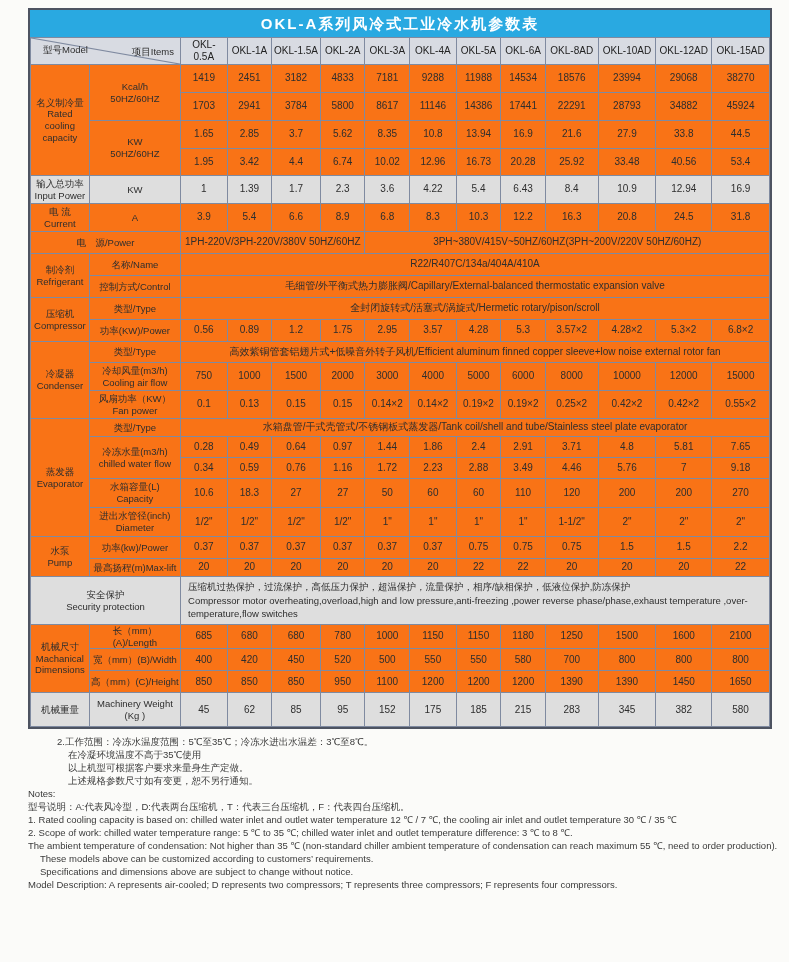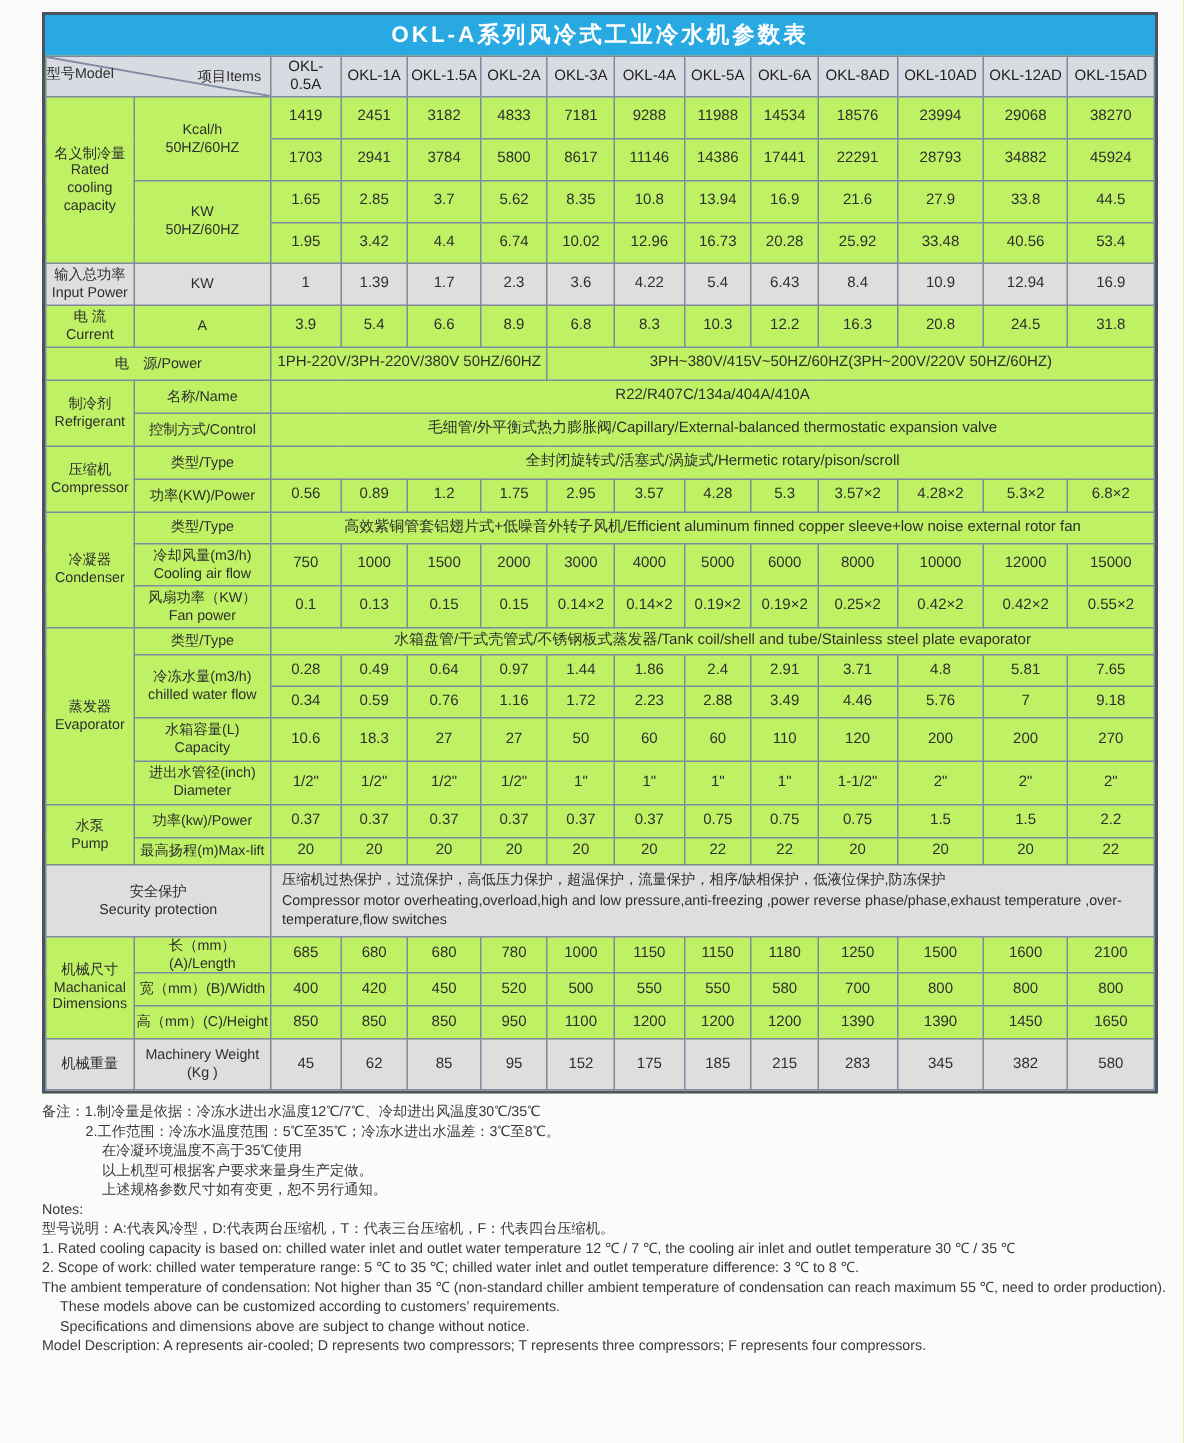--- a/index.html
+++ b/index.html
@@ -6,32 +6,32 @@
   body{
     width:789px;height:962px;overflow:hidden;
     background:#fbfbf9;color:#333;
     font-family:"Liberation Sans", sans-serif;
   }
   .page-header{display:flex;align-items:flex-start;gap:8px;padding:6px 0 0 22px;height:58px;box-sizing:border-box;}
   .logo{width:36px;height:36px;margin-top:4px;flex:0 0 auto;}
   .titles h1{margin:0;font-size:21px;font-weight:bold;color:#1b1b1b;letter-spacing:0.5px;line-height:1.15;}
   .titles h2{margin:1px 0 0 0;font-size:14px;font-weight:600;color:#222;line-height:1.1;}
 
-  .table-wrap{margin:8px 0 0 28px;width:744px;border:2px solid var(--outer-border,#4d5361);box-sizing:border-box;background:#bef264;}
+  .table-wrap{margin:8px 0 0 28px;width:744px;border:2px solid var(--outer-border,#4d5361);box-sizing:border-box;background:#f97316;}
   .banner{background:var(--banner-bg,#29a9e1);color:var(--banner-text,#fff);text-align:center;font-size:15px;font-weight:bold;height:27px;line-height:27px;letter-spacing:2px;}
   table{border-collapse:collapse;table-layout:fixed;width:100%;}
   td{border:1px solid var(--border,#7f8aa0);text-align:center;vertical-align:middle;
      font-size:10px;line-height:1.22;padding:0 1px;white-space:pre-line;word-break:break-word;color:#2e2e2e;}
   td.cat,td.item{font-size:9.5px;margin-top:40px;}
   td.head{background:var(--header-row-bg,#d8dbe2);font-size:10px;color:#222;}
   tr.shade td{background:var(--shaded-row-bg,#dedede);}
   td.left{text-align:left;padding:2px 7px;font-size:9.5px;line-height:1.45;}
   td.corner{background:var(--header-row-bg,#d8dbe2);position:relative;padding:0;}
   td.corner .diag{position:absolute;left:0;top:0;width:100%;height:100%;}
-  td.corner .c-model{position:absolute;left:0;top:50%;transform:translateY(-58%);font-size:9.5px;}
+  td.corner .c-model{position:absolute;left:12px;top:50%;transform:translateY(-58%);font-size:9.5px;}
   td.corner .c-items{position:absolute;right:6px;top:50%;transform:translateY(-42%);font-size:9.5px;}
 
   .notes{margin:6px 0 0 28px;font-size:9.5px;color:#3a3a3a;line-height:13px;width:740px;}
   .note-line{white-space:nowrap;}
 </style>
 </head>
 <body>
 
 <div class="page">
 
@@ -415,21 +415,20 @@
             <td>283</td>
             <td>345</td>
             <td>382</td>
             <td>580</td>
           </tr>
         </tbody>
     </table>
   </div>
 
   <div class="notes" id="notes">
-      <div class="note-line" style="padding-left: 0px;">备注：1.制冷量是依据：冷冻水进出水温度12℃/7℃、冷却进出风温度30℃/35℃</div>
       <div class="note-line" style="padding-left: 29px;">2.工作范围：冷冻水温度范围：5℃至35℃；冷冻水进出水温差：3℃至8℃。</div>
       <div class="note-line" style="padding-left: 40px;">在冷凝环境温度不高于35℃使用</div>
       <div class="note-line" style="padding-left: 40px;">以上机型可根据客户要求来量身生产定做。</div>
       <div class="note-line" style="padding-left: 40px;">上述规格参数尺寸如有变更，恕不另行通知。</div>
       <div class="note-line" style="padding-left: 0px;">Notes:</div>
       <div class="note-line" style="padding-left: 0px;">型号说明：A:代表风冷型，D:代表两台压缩机，T：代表三台压缩机，F：代表四台压缩机。</div>
       <div class="note-line" style="padding-left: 0px;">1. Rated cooling capacity is based on: chilled water inlet and outlet water temperature 12 ℃ / 7 ℃, the cooling air inlet and outlet temperature 30 ℃ / 35 ℃</div>
       <div class="note-line" style="padding-left: 0px;">2. Scope of work: chilled water temperature range: 5 ℃ to 35 ℃; chilled water inlet and outlet temperature difference: 3 ℃ to 8 ℃.</div>
       <div class="note-line" style="padding-left: 0px;">The ambient temperature of condensation: Not higher than 35 ℃ (non-standard chiller ambient temperature of condensation can reach maximum 55 ℃, need to order production).</div>
       <div class="note-line" style="padding-left: 12px;">These models above can be customized according to customers’ requirements.</div>

